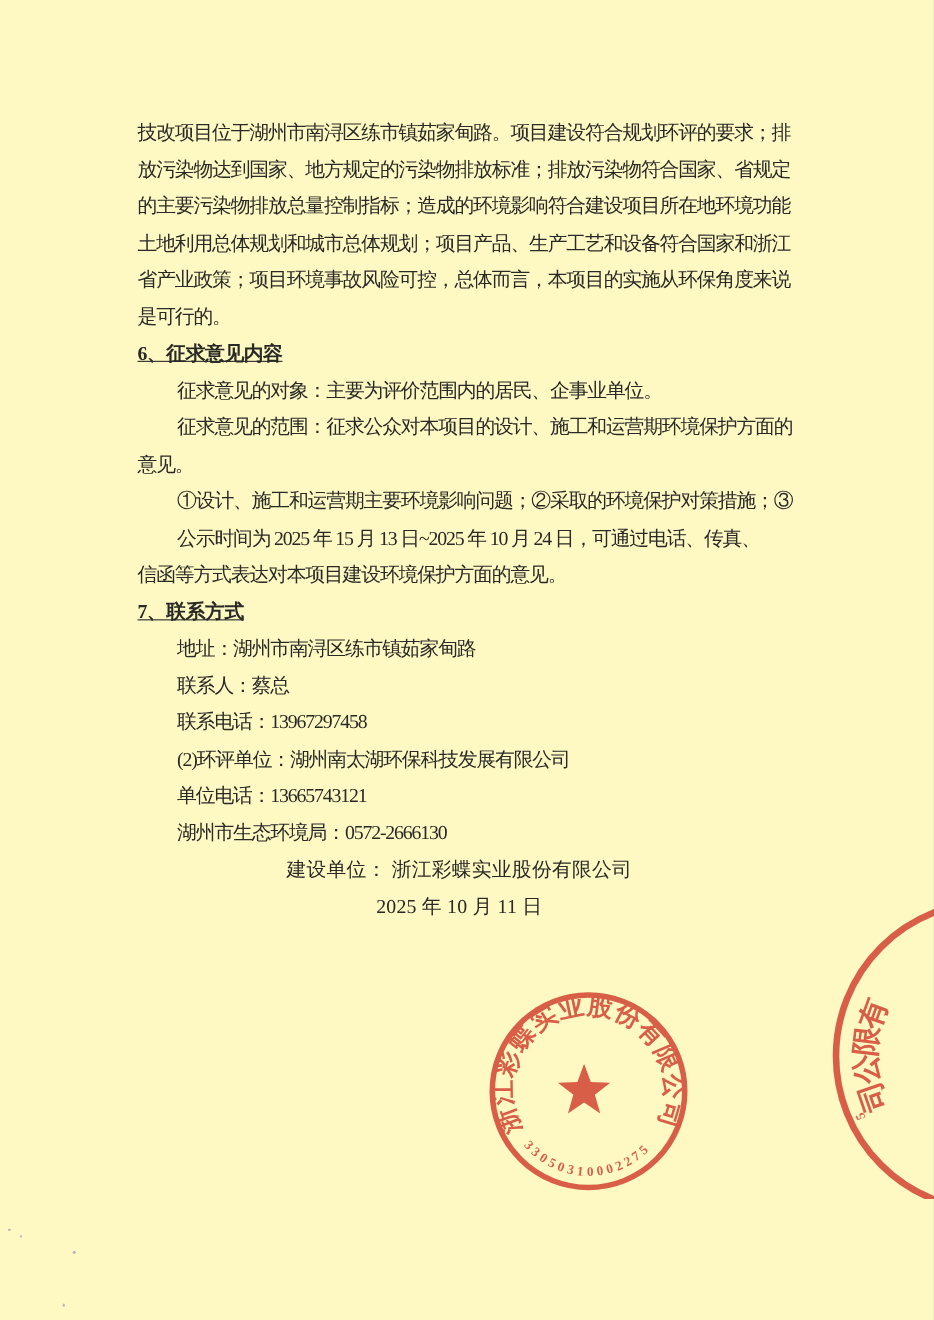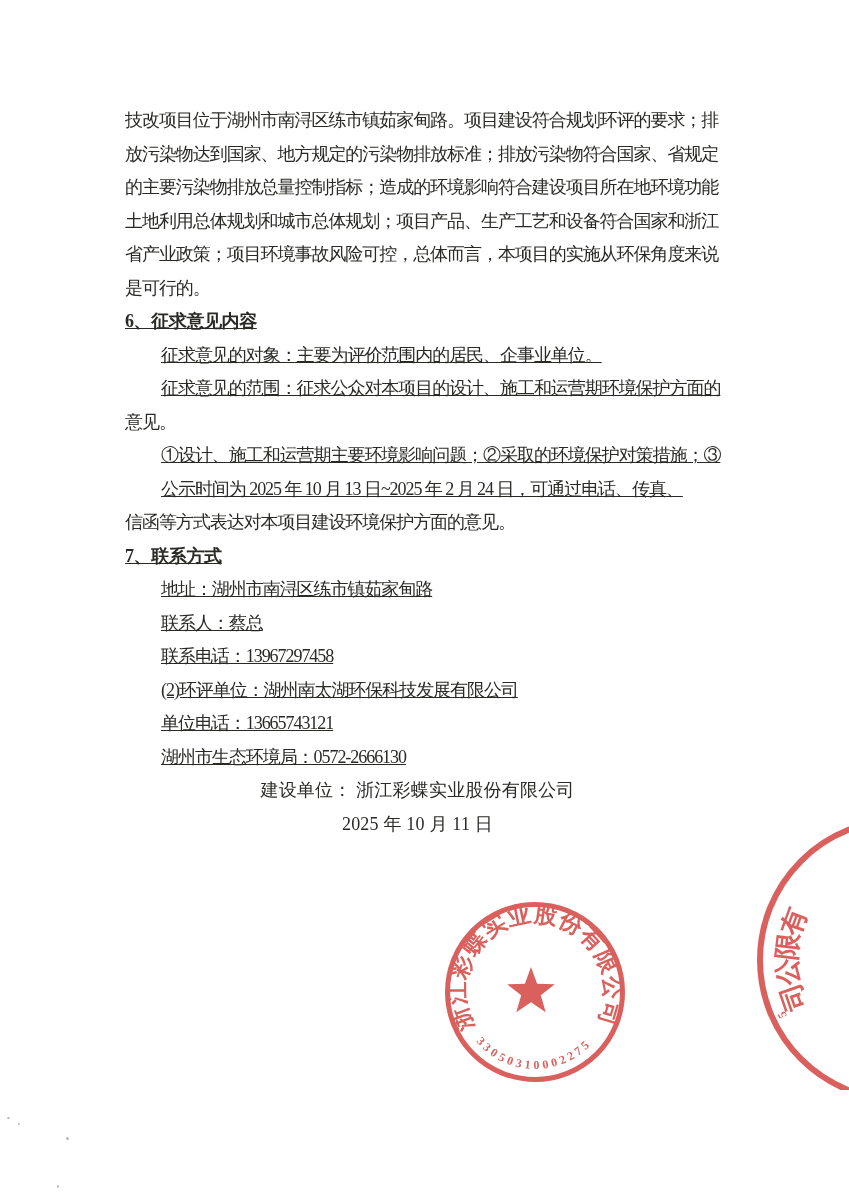--- a/index.html
+++ b/index.html
@@ -20,54 +20,54 @@
     font-size:18px;
     letter-spacing:-1.05px;
   }
   .line{
     height:33.5px;
     line-height:33.5px;
     white-space:nowrap;
     overflow:visible;
   }
   .line.heading{font-weight:bold;letter-spacing:-0.4px;text-decoration:underline;}
-  .line.indent{text-indent:36px;text-decoration:underline;}
+  .line.indent{text-indent:36px;}
   .line.signature{text-align:center;padding-right:7px;letter-spacing:0.2px;}
   .seal{
     position:absolute;
     mix-blend-mode:multiply;
     opacity:0.88;
     color:var(--seal-color,#d44a46);
   }
   .seal-main{left:440px;top:897px;}
   .seal-partial{right:0;top:820px;}
   .seal text{font-family:"Liberation Serif","DejaVu Serif",serif;font-weight:bold;}
   .speck{
     position:absolute;border-radius:50%;
     background:#b9b9b4;
   }
 </style>
 </head>
 <body>
 
-<div class="page" style="background: #ffffff; color: rgb(41, 41, 38);">
+<div class="page" style="background: #fef9c3; color: rgb(41, 41, 38);">
 
   <div class="content">
       <div class="line body">技改项目位于湖州市南浔区练市镇茹家甸路。项目建设符合规划环评的要求；排</div>
       <div class="line body">放污染物达到国家、地方规定的污染物排放标准；排放污染物符合国家、省规定</div>
       <div class="line body">的主要污染物排放总量控制指标；造成的环境影响符合建设项目所在地环境功能</div>
       <div class="line body">土地利用总体规划和城市总体规划；项目产品、生产工艺和设备符合国家和浙江</div>
       <div class="line body">省产业政策；项目环境事故风险可控，总体而言，本项目的实施从环保角度来说</div>
       <div class="line body">是可行的。</div>
       <div class="line heading">6、征求意见内容</div>
       <div class="line body indent">征求意见的对象：主要为评价范围内的居民、企事业单位。</div>
       <div class="line body indent">征求意见的范围：征求公众对本项目的设计、施工和运营期环境保护方面的</div>
       <div class="line body">意见。</div>
       <div class="line body indent">①设计、施工和运营期主要环境影响问题；②采取的环境保护对策措施；③</div>
-      <div class="line body indent">公示时间为 2025 年 10 月 13 日~2025 年 2 月 24 日，可通过电话、传真、</div>
+      <div class="line body indent">公示时间为 2025 年 15 月 13 日~2025 年 10 月 24 日，可通过电话、传真、</div>
       <div class="line body">信函等方式表达对本项目建设环境保护方面的意见。</div>
       <div class="line heading">7、联系方式</div>
       <div class="line body indent">地址：湖州市南浔区练市镇茹家甸路</div>
       <div class="line body indent">联系人：蔡总</div>
       <div class="line body indent">联系电话：13967297458</div>
       <div class="line body indent">(2)环评单位：湖州南太湖环保科技发展有限公司</div>
       <div class="line body indent">单位电话：13665743121</div>
       <div class="line body indent">湖州市生态环境局：0572-2666130</div>
       <div class="line signature">建设单位： 浙江彩蝶实业股份有限公司</div>
       <div class="line signature">2025 年 10 月 11 日</div>

